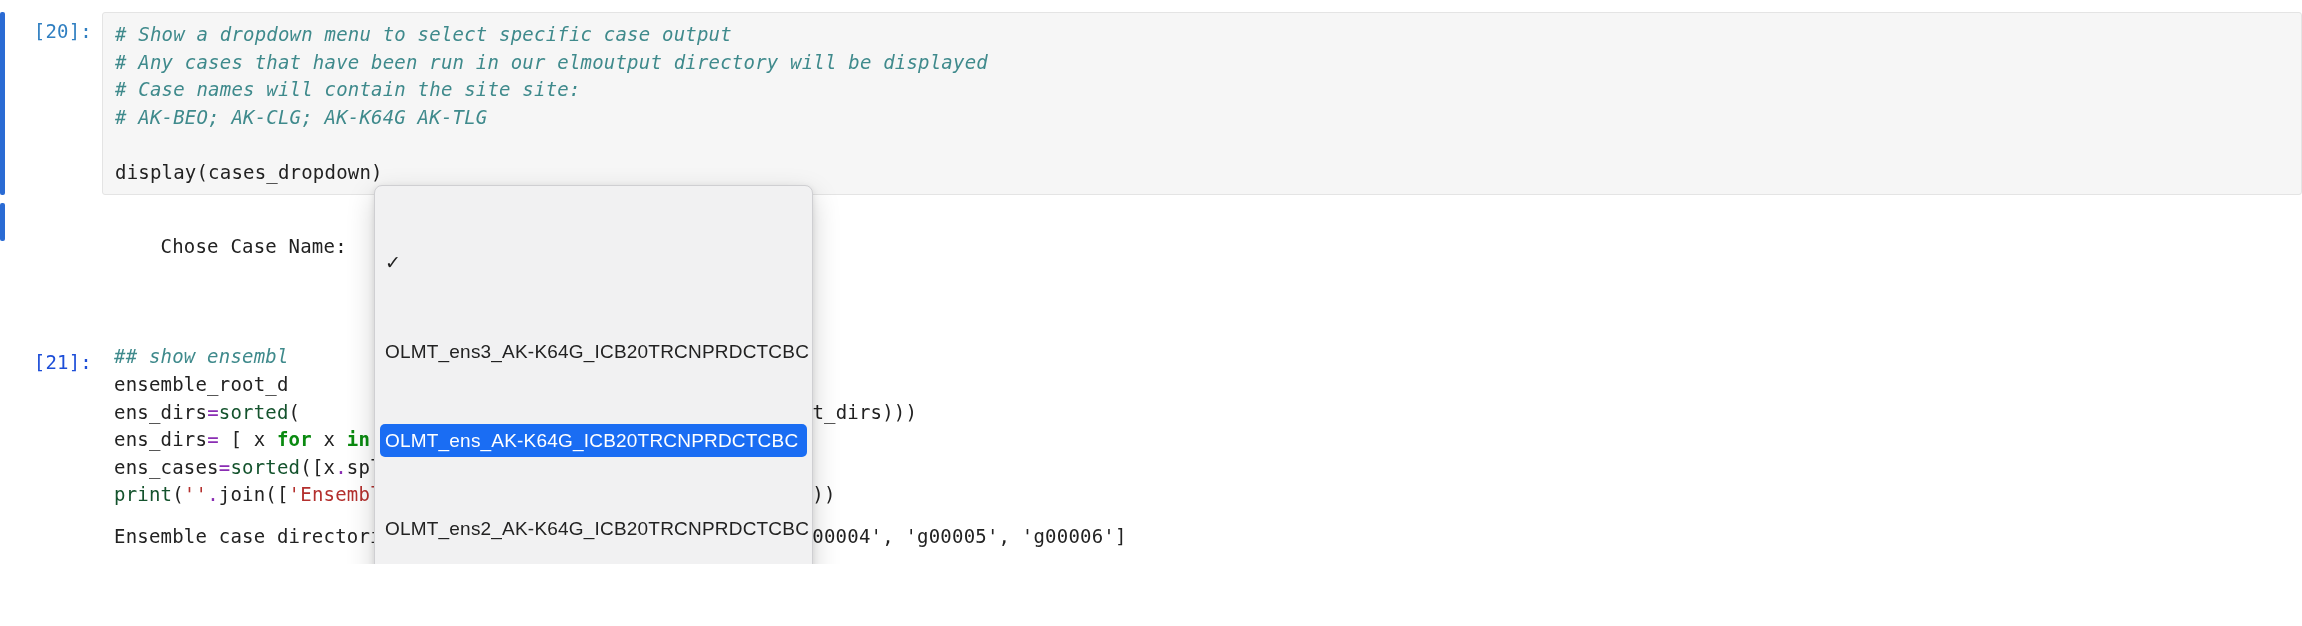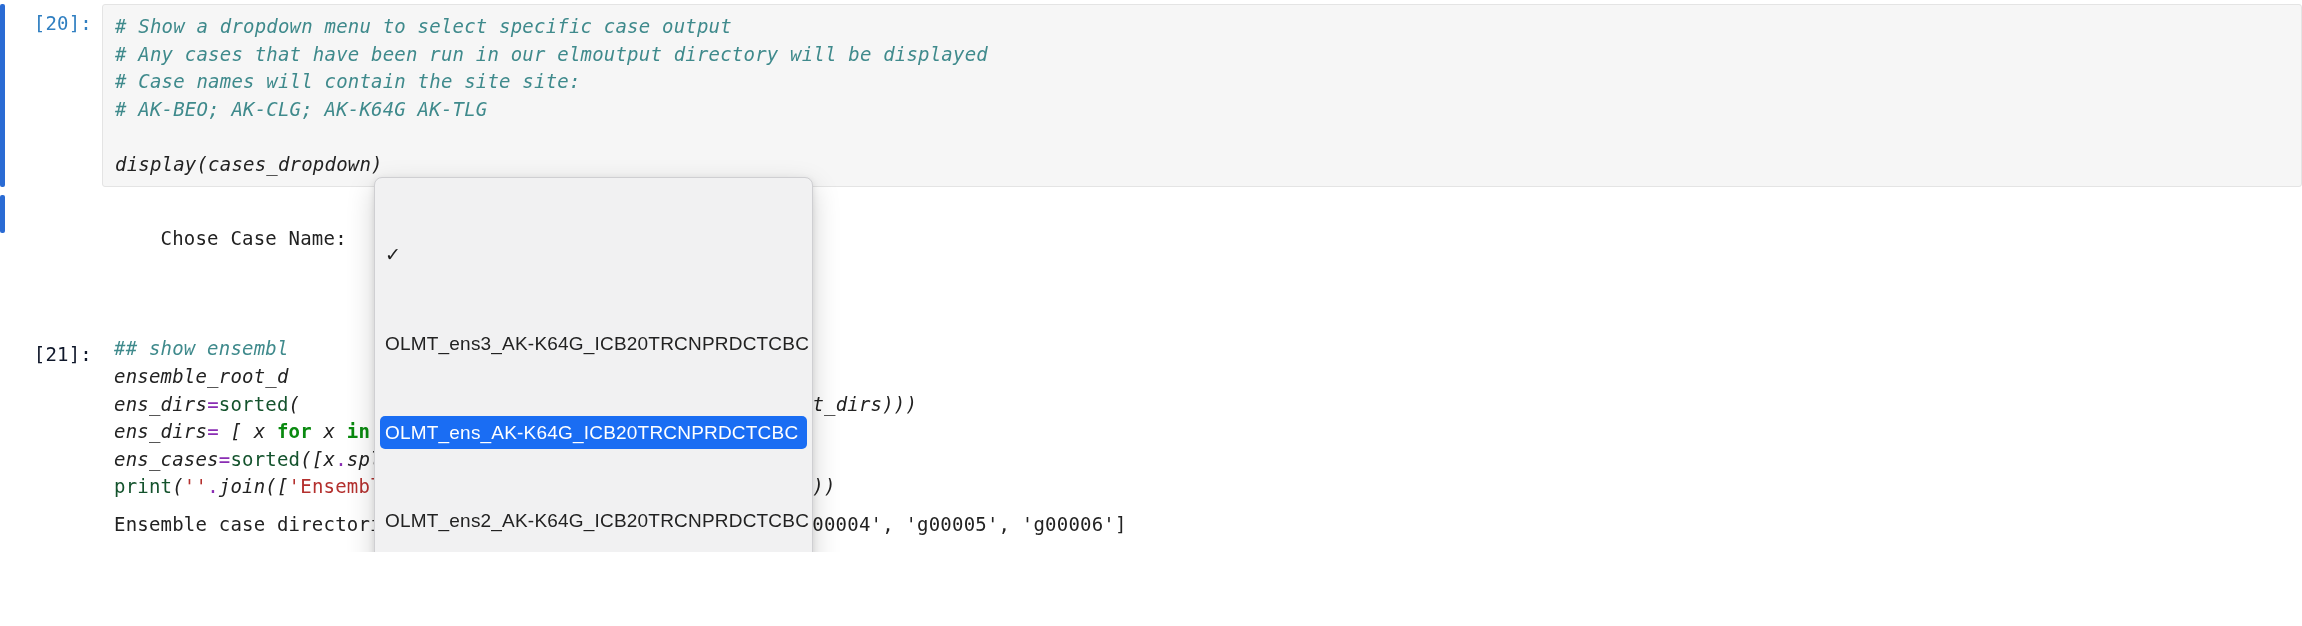--- a/index.html
+++ b/index.html
@@ -7,39 +7,39 @@
     font-family: ui-monospace, 'SF Mono', Menlo, Monaco, Consolas, monospace;
     font-size: 19px;
     background: #fff;
     color: #333;
     width: 2302px;
     letter-spacing: 0.2px;
   }
   .cell {
     display: flex;
     align-items: flex-start;
-    margin: 4px 0 8px 0;
+    margin: 12px 0 8px 0;
     position: relative;
   }
   .run-bar {
     width: 5px;
     background: #2a6bd4;
     margin-right: 12px;
     align-self: stretch;
     border-radius: 2px;
   }
   .prompt {
     width: 85px;
     text-align: right;
     color: #307fc1;
     padding-top: 8px;
     padding-right: 10px;
     flex-shrink: 0;
   }
-  .prompt.idle { color: #0f172a; }
+  .prompt.idle { color: #1d4ed8; }
   .code-input {
     flex: 1;
     background: #f6f6f6;
     border: 1px solid #e4e4e4;
     border-radius: 3px;
     padding: 8px 12px;
     line-height: 1.45;
     white-space: pre;
     overflow: hidden;
   }
@@ -86,21 +86,21 @@
     border-radius: 5px;
     padding-left: 3px;
   }
   
   .cmt { color: #3f8a8c; font-style: italic; }
   .kw  { color: #0a8a10; font-weight: 600; }
   .str { color: #b4302e; }
   .num { color: #0a8a10; }
   .fn  { color: #14532d; }
   .op  { color: #8a2db3; }
-  .id  { color: #222; font-style: italic; }
+  .id  { color: #222; }
   .bar-spacer { width: 17px; flex-shrink: 0; }
   .tight-row { margin: 0 0 8px 0; }
 </style>
 </head>
 <body>
 
 <div class="cell">
   <div class="run-bar"></div>
   <div class="prompt">[20]:</div>
   <div class="code-input"><span class="cmt"># Show a dropdown menu to select specific case output</span>

